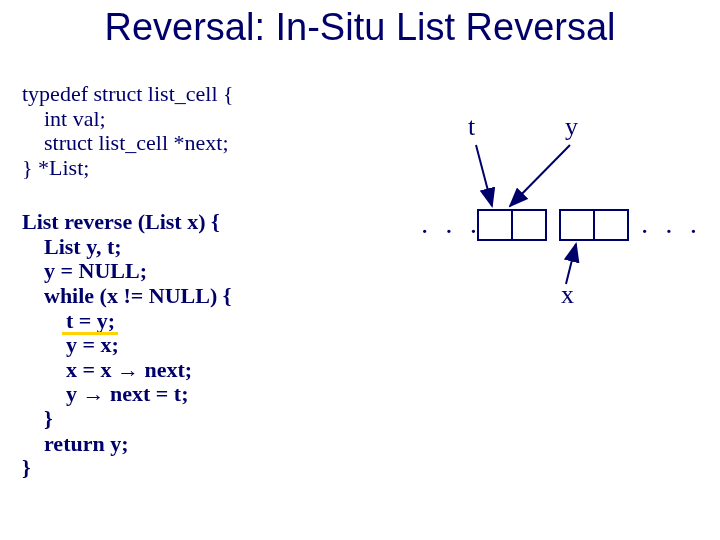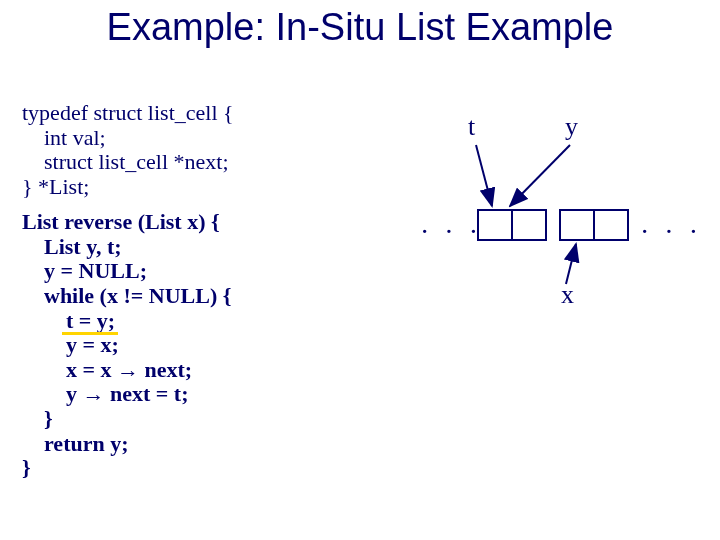--- a/index.html
+++ b/index.html
@@ -28,21 +28,21 @@
     color: #00006b;
   }
   .code {
     position: absolute;
     left: 22px;
     font-size: 22px;
     line-height: 1.12;
     white-space: pre;
     color: #00006b;
   }
-  .code1 { top: 82px; margin-top: 19px; }
+  .code1 { top: 82px; }
   .code2 { top: 210px; font-weight: bold; }
   .underline-yellow {
     position: absolute;
     height: 3px;
     background: #ffd400;
   }
   .label {
     position: absolute;
     font-size: 26px;
     color: #00006b;
@@ -55,21 +55,21 @@
     font-size: 28px;
     letter-spacing: 4px;
     color: #00006b;
   }
 </style>
 </head>
 <body>
 
 <div class="slide">
 
-  <div class="title">Example: In-Situ List Example</div>
+  <div class="title">Reversal: In-Situ List Reversal</div>
 
   <div class="code code1">typedef struct list_cell {
     int val;
     struct list_cell *next;
 } *List;</div>
 
   <div class="code code2">List reverse (List x) {
     List y, t;
     y = NULL;
     while (x != NULL) {

